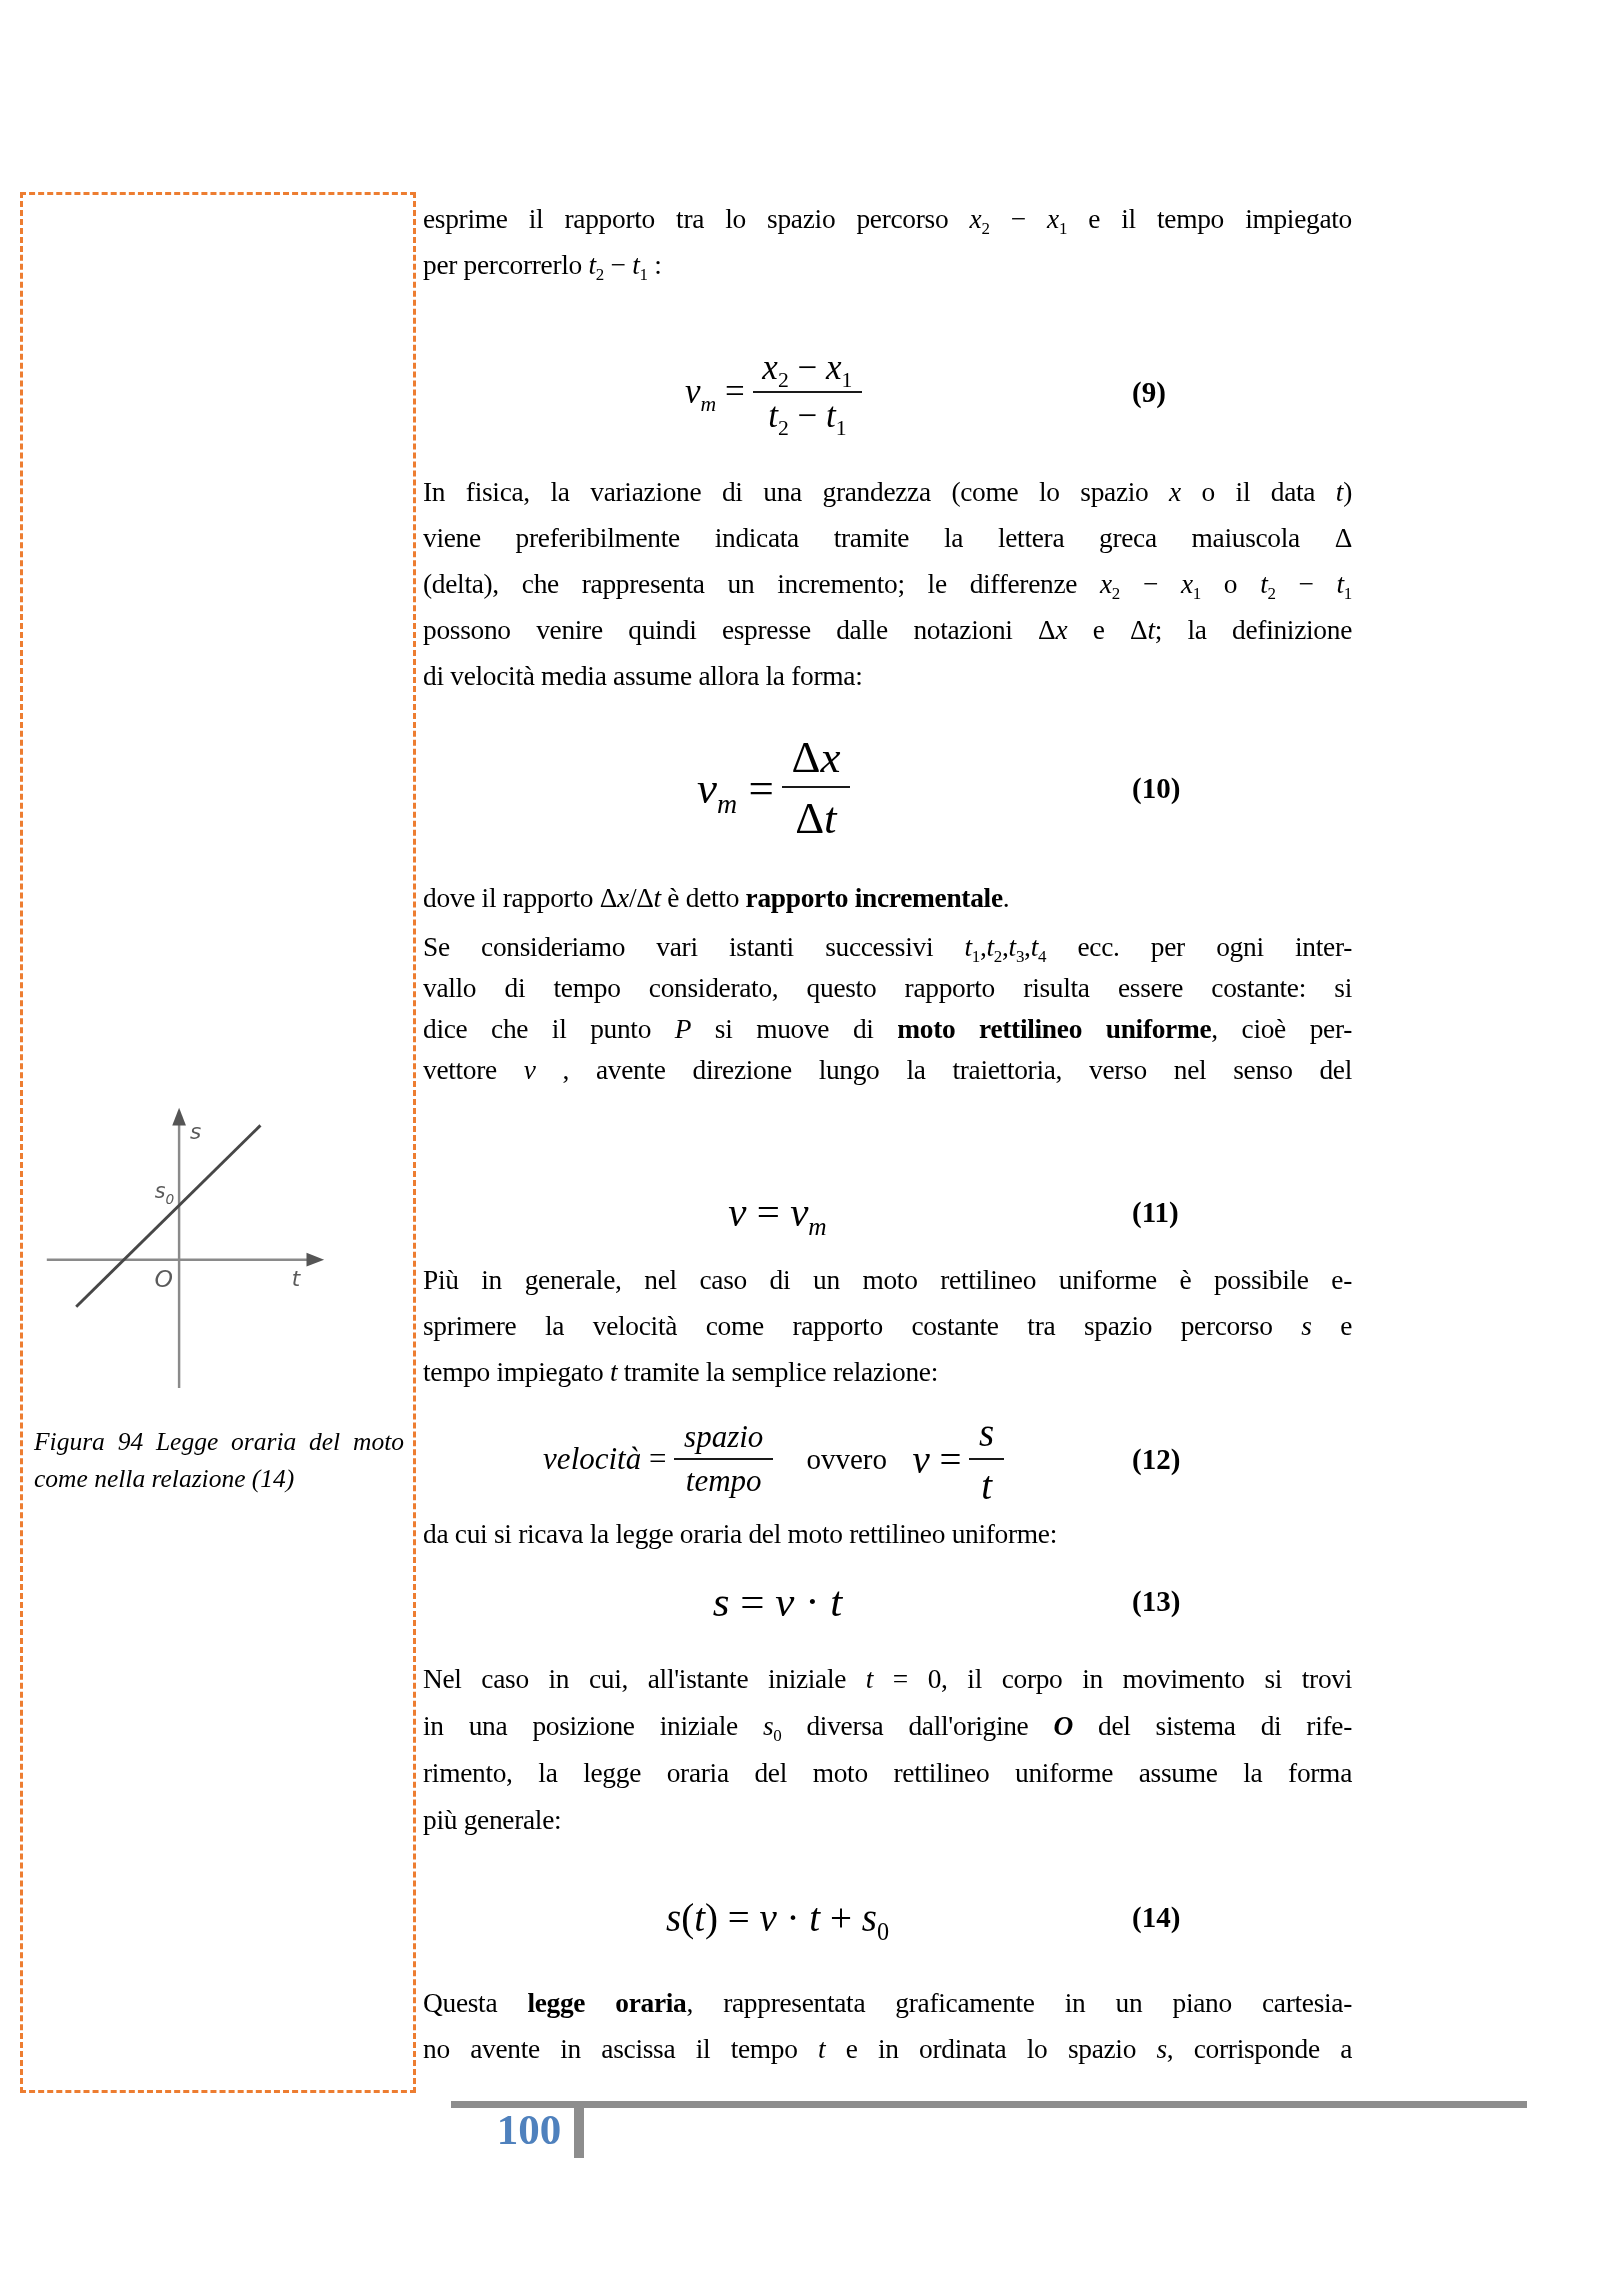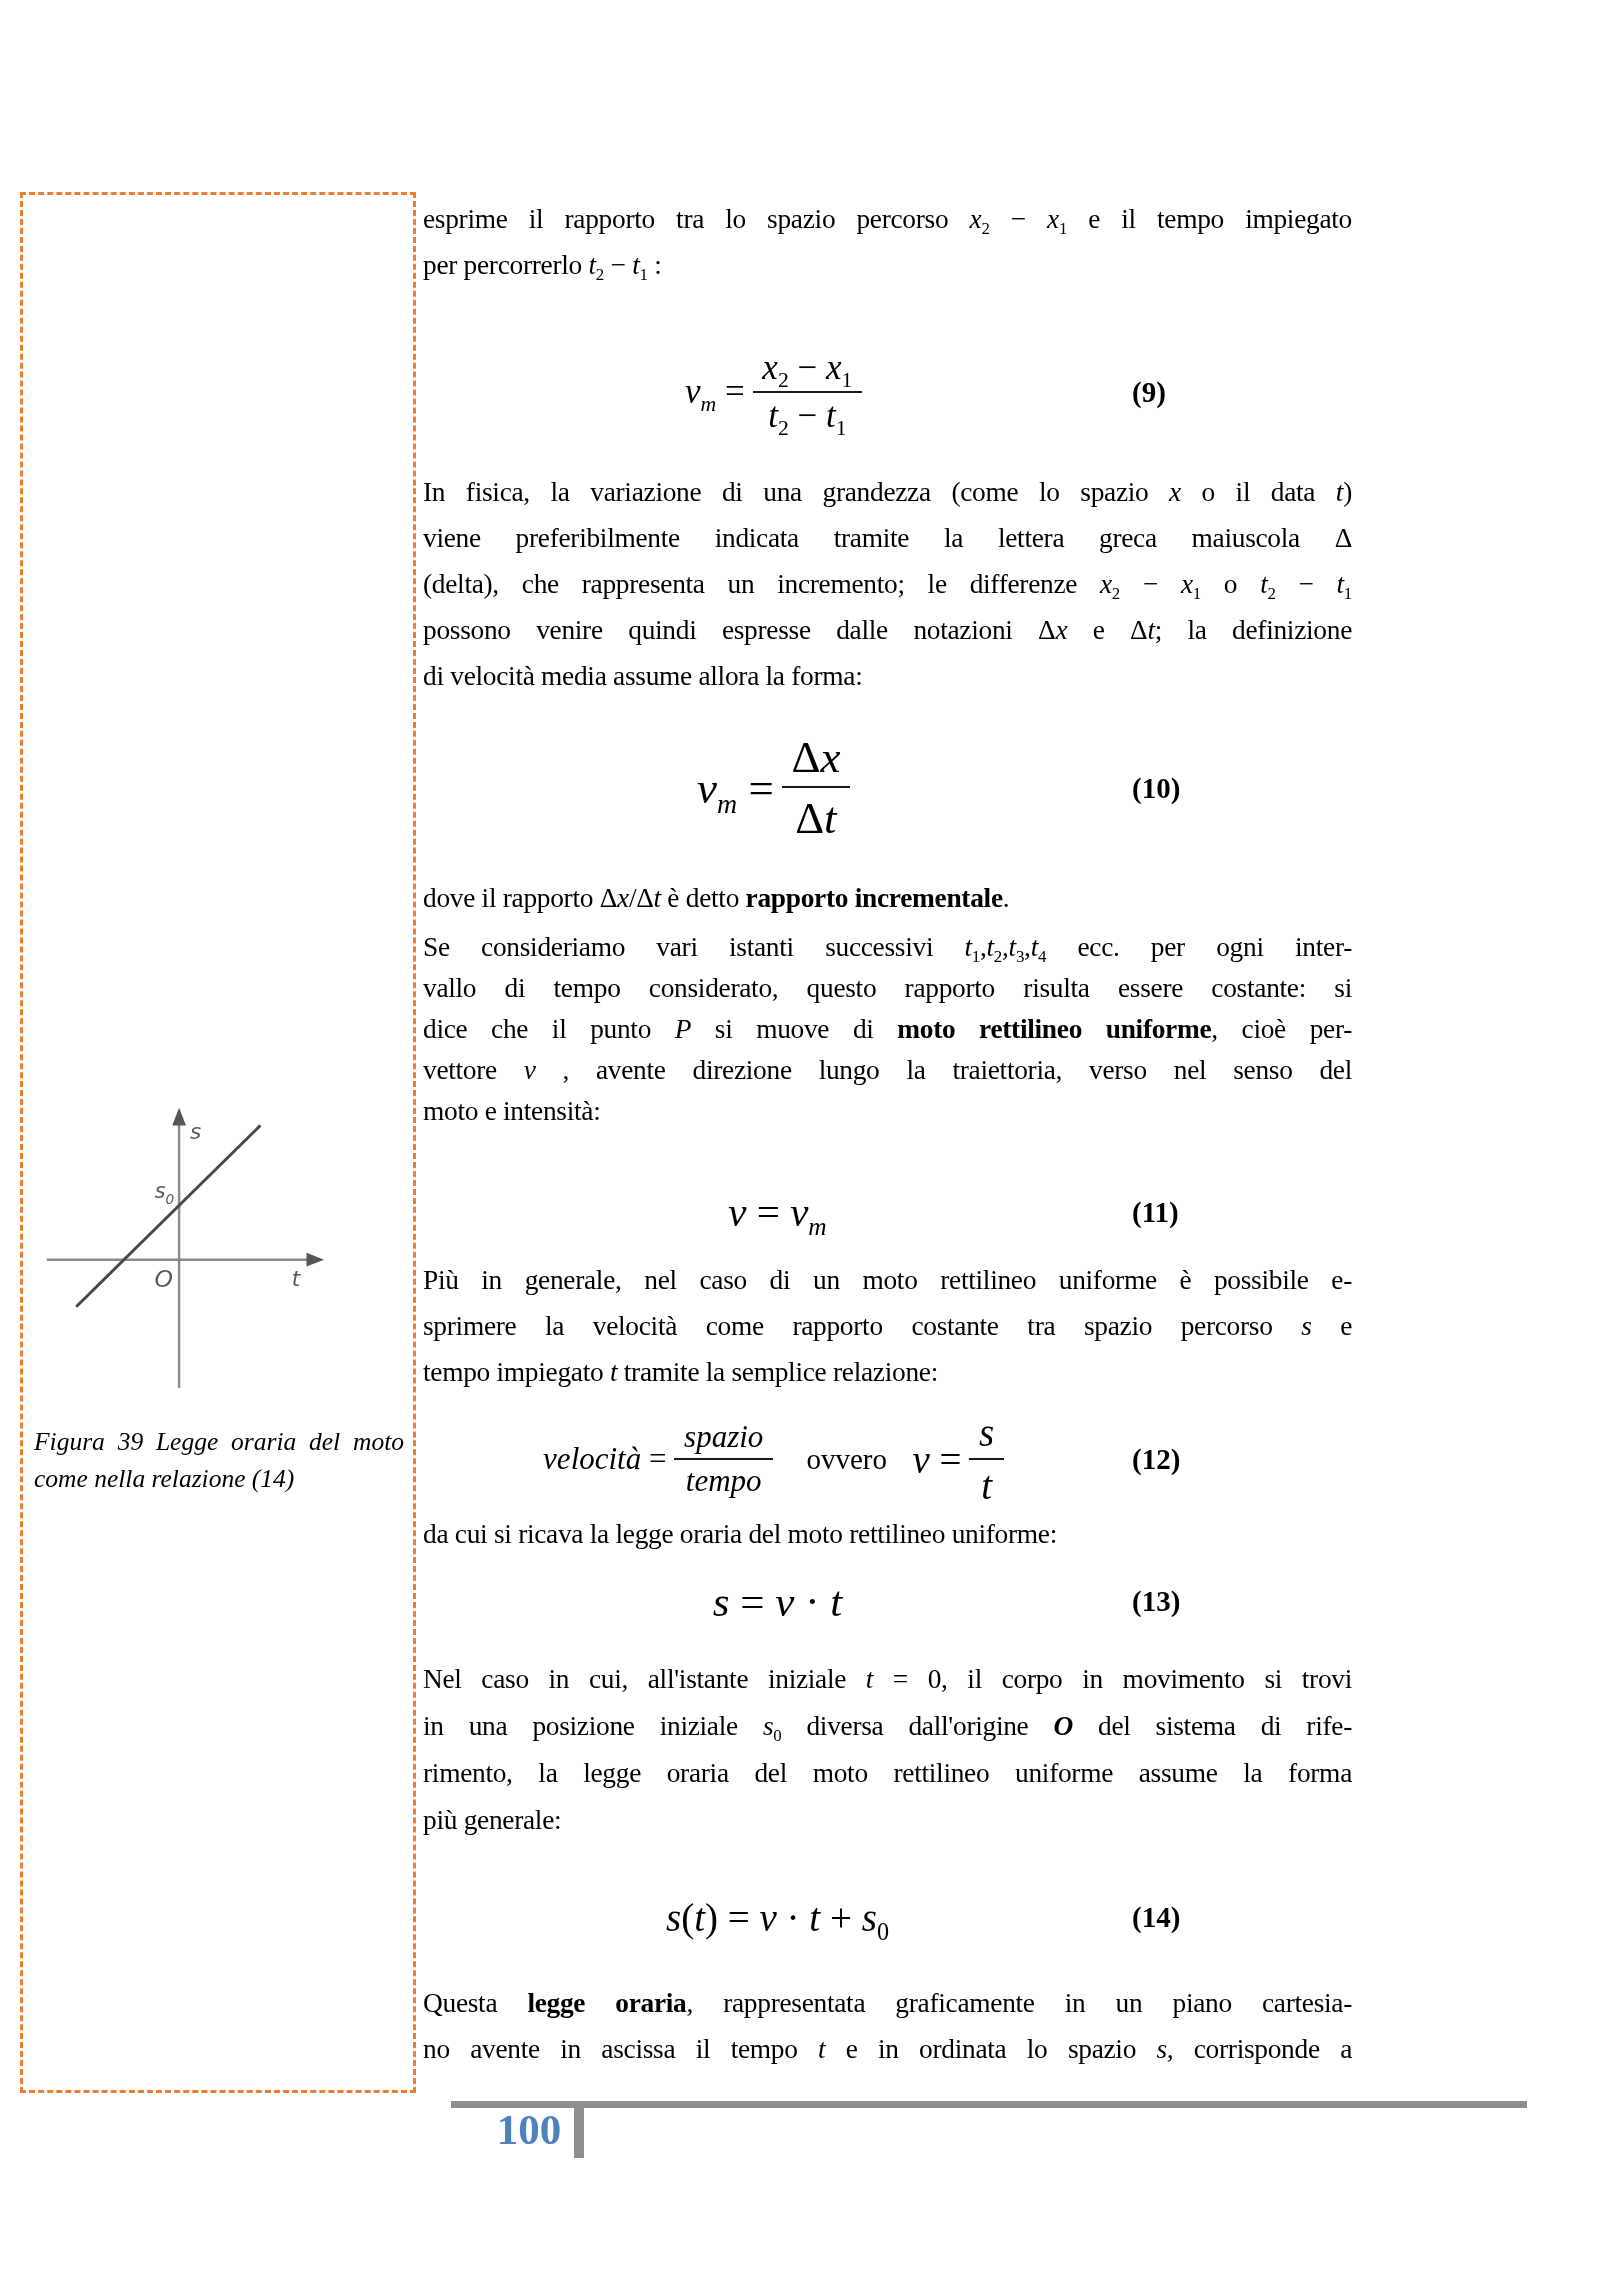--- a/index.html
+++ b/index.html
@@ -54,21 +54,21 @@
     <line x1="10" y1="167" x2="282" y2="167" stroke="#8a8a8a" stroke-width="2.5"></line>
     <polygon points="293,167 275,160 275,174" fill="#555555"></polygon>
     <line x1="40" y1="215" x2="228" y2="30" stroke="#474747" stroke-width="3"></line>
     <text x="156" y="44" font-size="22" font-style="italic" fill="#5a5a5a" font-family="DejaVu Sans, sans-serif">s</text>
     <text x="260" y="194" font-size="22" font-style="italic" fill="#5a5a5a" font-family="DejaVu Sans, sans-serif">t</text>
     <text x="120" y="195" font-size="24" font-style="italic" fill="#5a5a5a" font-family="DejaVu Sans, sans-serif">O</text>
     <text x="140" y="104" font-size="21" font-style="italic" fill="#5a5a5a" text-anchor="end" font-family="DejaVu Sans, sans-serif"><tspan>s</tspan><tspan dy="6" font-size="14">0</tspan></text>
   </svg>
 
   <div class="caption">
-    <div class="jline"><span style="font-style: italic;">Figura 39 Legge oraria del moto</span></div>
+    <div class="jline"><span style="font-style: italic;">Figura 94 Legge oraria del moto</span></div>
     <div class="jlast"><span style="font-style: italic;">come nella relazione (14)</span></div>
   </div>
 
   <div class="col para" style="top:196px">
     <div class="jline"><span>esprime il rapporto tra lo spazio percorso </span><span style="font-style: italic;">x</span><sub>2</sub><span> − </span><span style="font-style: italic;">x</span><sub>1</sub><span> e il tempo impiegato</span></div>
     <div class="jlast"><span>per percorrerlo </span><span style="font-style: italic;">t</span><sub>2</sub><span> − </span><span style="font-style: italic;">t</span><sub>1</sub><span> :</span></div>
   </div>
 
   <div class="eq" style="top:331px;height:122px">
     <div class="eq-content">
@@ -102,21 +102,20 @@
 
   <div class="col para" style="top:875px">
     <div class="jlast"><span>dove il rapporto Δ</span><span style="font-style: italic;">x</span><span>/Δ</span><span style="font-style: italic;">t</span><span> è detto </span><span style="font-weight: bold;">rapporto incrementale</span><span>.</span></div>
   </div>
 
   <div class="col para lh42" style="top:927px">
     <div class="jline"><span>Se consideriamo vari istanti successivi </span><span style="font-style: italic;">t</span><sub>1</sub><span>,</span><span style="font-style: italic;">t</span><sub>2</sub><span>,</span><span style="font-style: italic;">t</span><sub>3</sub><span>,</span><span style="font-style: italic;">t</span><sub>4</sub><span> ecc. per ogni inter-</span></div>
     <div class="jline"><span>vallo di tempo considerato, questo rapporto risulta essere costante: si</span></div>
     <div class="jline"><span>dice che il punto </span><span style="font-style: italic;">P</span><span> si muove di </span><span style="font-weight: bold;">moto rettilineo uniforme</span><span>, cioè per-</span></div>
     <div class="jline"><span>vettore </span><span style="font-style: italic;">v</span><span> , avente direzione lungo la traiettoria, verso nel senso del</span></div>
-    <div class="jlast"><span>moto e intensità:</span></div>
   </div>
 
   <div class="eq" style="top:1182px;height:59px">
     <div class="eq-content">
       <span class="eq-body f42"><span style="font-style: italic;">v</span><span> = </span><span style="font-style: italic;">v</span><sub style="font-style: italic;">m</sub></span>
     </div>
     <span class="eq-num">(11)</span>
   </div>
 
   <div class="col para" style="top:1257px">

